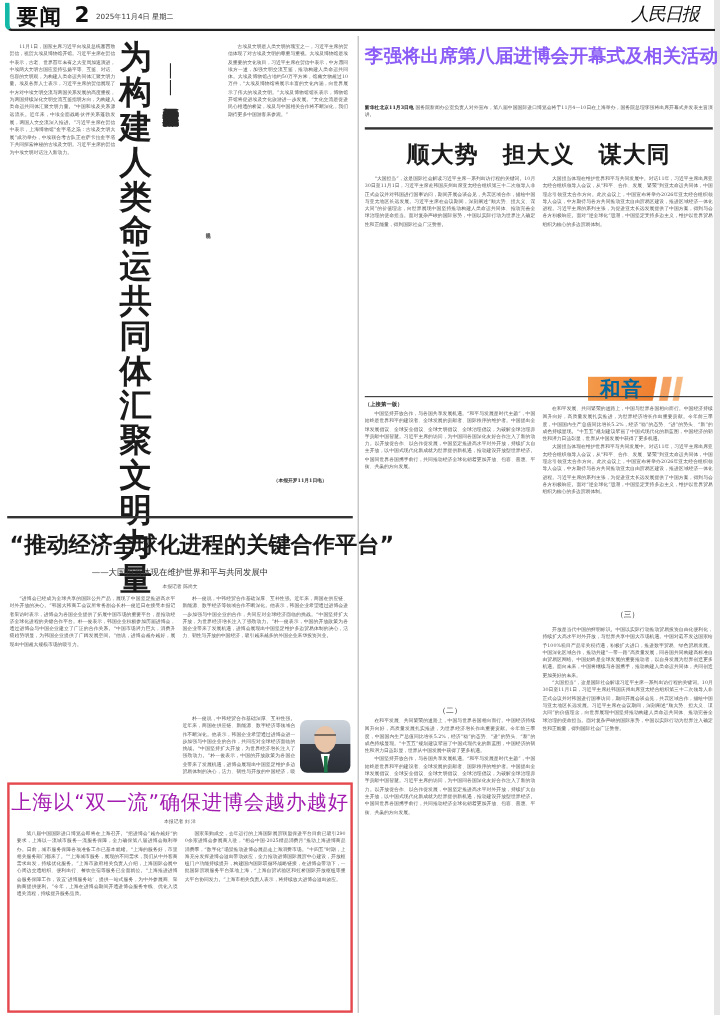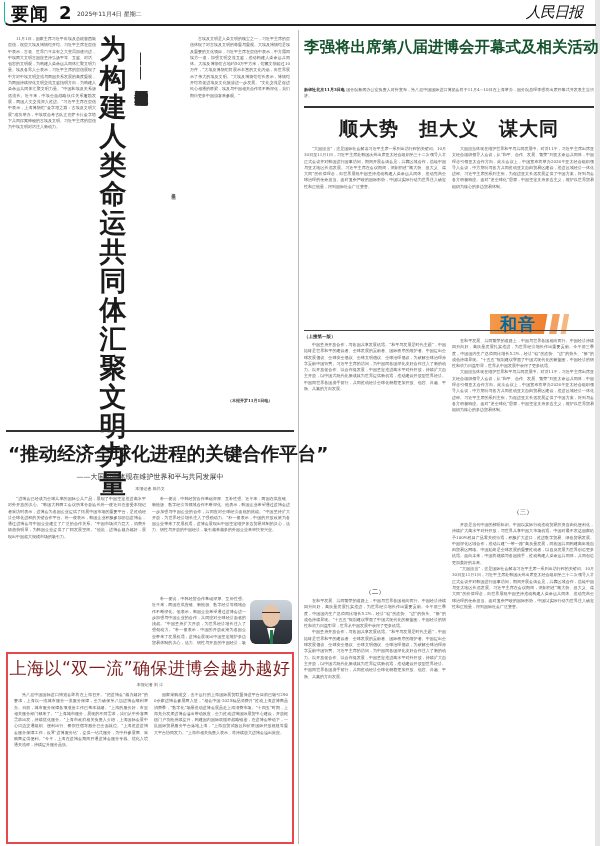--- a/index.html
+++ b/index.html
@@ -1,20 +1,20 @@
 <!DOCTYPE html>
 <html><head>
 <meta charset="utf-8">
 <style>
   * { box-sizing: border-box; margin: 0; padding: 0; }
   html, body { width: 600px; height: 846px; background: #fff; overflow: hidden; }
   body { font-family: "DejaVu Serif", "Liberation Serif", serif; color: #222; position: relative; }
 
   
-  .masthead { position: absolute; left: 4px; top: 2px; width: 592px; height: 24px; border-bottom: 2px solid #222; border-left: 1px solid #14b8a6; border-radius: 0 0 0 6px; }
+  .masthead { position: absolute; left: 4px; top: 2px; width: 592px; height: 24px; border-bottom: 2px solid #222; border-left: 4px solid #14b8a6; border-radius: 0 0 0 6px; }
   .mh-section { position: absolute; left: 6px; top: 0; font-family: "DejaVu Sans", sans-serif; font-weight: bold; font-size: 18px; color: #111; letter-spacing: 1px; }
   .mh-page { position: absolute; left: 54px; top: 0; font-family: "DejaVu Sans", sans-serif; font-weight: bold; font-size: 18px; color: #111; }
   .mh-date { position: absolute; left: 72px; top: 8px; font-family: "DejaVu Sans", sans-serif; font-size: 6px; color: #333; }
   .mh-logo { position: absolute; right: 14px; top: 1px; font-family: "DejaVu Serif", serif; font-style: italic; font-size: 15px; color: #111; letter-spacing: -1px; text-align: center; }
 
   
   .txt { font-size: 4px; line-height: 6.3px; color: #555; text-align: justify; overflow: hidden; word-break: break-all; }
   .txt p { text-indent: 8px; }
 
   
@@ -38,27 +38,27 @@
   .int-col2 { position: absolute; left: 152px; top: 496px; width: 138px; height: 100px; }
   .int-col2b { position: absolute; left: 152px; top: 596px; width: 94px; height: 50px; }
   .portrait { position: absolute; left: 250px; top: 600px; width: 42px; height: 44px; border-radius: 6px; background: linear-gradient(180deg, #cdd3da 0%, #b6bec8 45%, #3a3f48 46%, #2b2f36 100%); overflow: hidden; }
   .portrait .face { position: absolute; left: 12px; top: 5px; width: 18px; height: 22px; border-radius: 50%; background: #e8c4a8; }
   .portrait .glasses { position: absolute; left: 12px; top: 12px; width: 18px; height: 3px; border-top: 1px solid #333; }
   .portrait .shirt { position: absolute; left: 17px; top: 28px; width: 8px; height: 16px; background: #fff; clip-path: polygon(0 0, 100% 0, 50% 100%); }
   .portrait .tie { position: absolute; left: 20px; top: 30px; width: 3px; height: 14px; background: #1f7a4a; }
 
   
   .redbox { position: absolute; left: 6px; top: 652px; width: 288px; height: 192px; border: 2px solid #e5484d; }
-  .rb-head { position: absolute; left: 0; top: 3px; width: 100%; text-align: center; font-family: "DejaVu Sans", sans-serif; font-size: 17px; color: #7f1d1d; letter-spacing: 0.5px; white-space: nowrap; }
+  .rb-head { position: absolute; left: 0; top: 3px; width: 100%; text-align: center; font-family: "DejaVu Sans", sans-serif; font-size: 17px; color: #a21caf; letter-spacing: 0.5px; white-space: nowrap; }
   .rb-by { position: absolute; left: 0; top: 28px; width: 100%; text-align: center; font-size: 4px; color: #555; }
   .rb-col1 { position: absolute; left: 6px; top: 38px; width: 134px; height: 148px; }
   .rb-col2 { position: absolute; left: 146px; top: 38px; width: 134px; height: 148px; }
 
   
-  .r-head { position: absolute; left: 304px; top: 37px; width: 290px; text-align: center; font-family: "DejaVu Sans", sans-serif; font-weight: bold; font-size: 15.5px; color: #14532d; white-space: nowrap; }
+  .r-head { position: absolute; left: 304px; top: 37px; width: 290px; text-align: center; font-family: "DejaVu Sans", sans-serif; font-weight: bold; font-size: 15.5px; color: #8b5cf6; white-space: nowrap; }
   .r-lead { position: absolute; left: 304px; top: 87px; width: 290px; height: 14px; }
   .r-lead b { color: #222; }
   .comm-head { position: absolute; left: 304px; top: 116px; width: 290px; text-align: center; font-family: "DejaVu Sans", sans-serif; font-weight: bold; font-size: 19px; color: #1a1a1a; letter-spacing: 1px; white-space: nowrap; word-spacing: 10px; }
   .rc1 { position: absolute; left: 304px; top: 146px; width: 142px; height: 180px; }
   .rc2 { position: absolute; left: 452px; top: 146px; width: 142px; height: 158px; }
   .heyin { position: absolute; left: 490px; top: 312px; width: 100px; height: 24px; }
   .heyin-band { position: absolute; left: 0; top: 2px; width: 100%; height: 20px; background: linear-gradient(100deg, #f39a4a 0%, #f08030 55%, #fff 56%, #fff 60%, #f4a060 61%, #f4a060 67%, #fff 68%, #fff 71%, #f7b880 72%, #f7b880 76%, #fff 77%); }
   .heyin-text { position: absolute; left: 10px; top: 1px; font-family: "DejaVu Sans", sans-serif; font-weight: bold; font-size: 17px; color: #0369a1; letter-spacing: 1px; }
   .rc-sec1 { position: absolute; left: 304px; top: 338px; width: 142px; height: 246px; }
   .rc-sec1-head { position: absolute; left: 304px; top: 334px; font-size: 4.5px; font-weight: bold; color: #333; }

